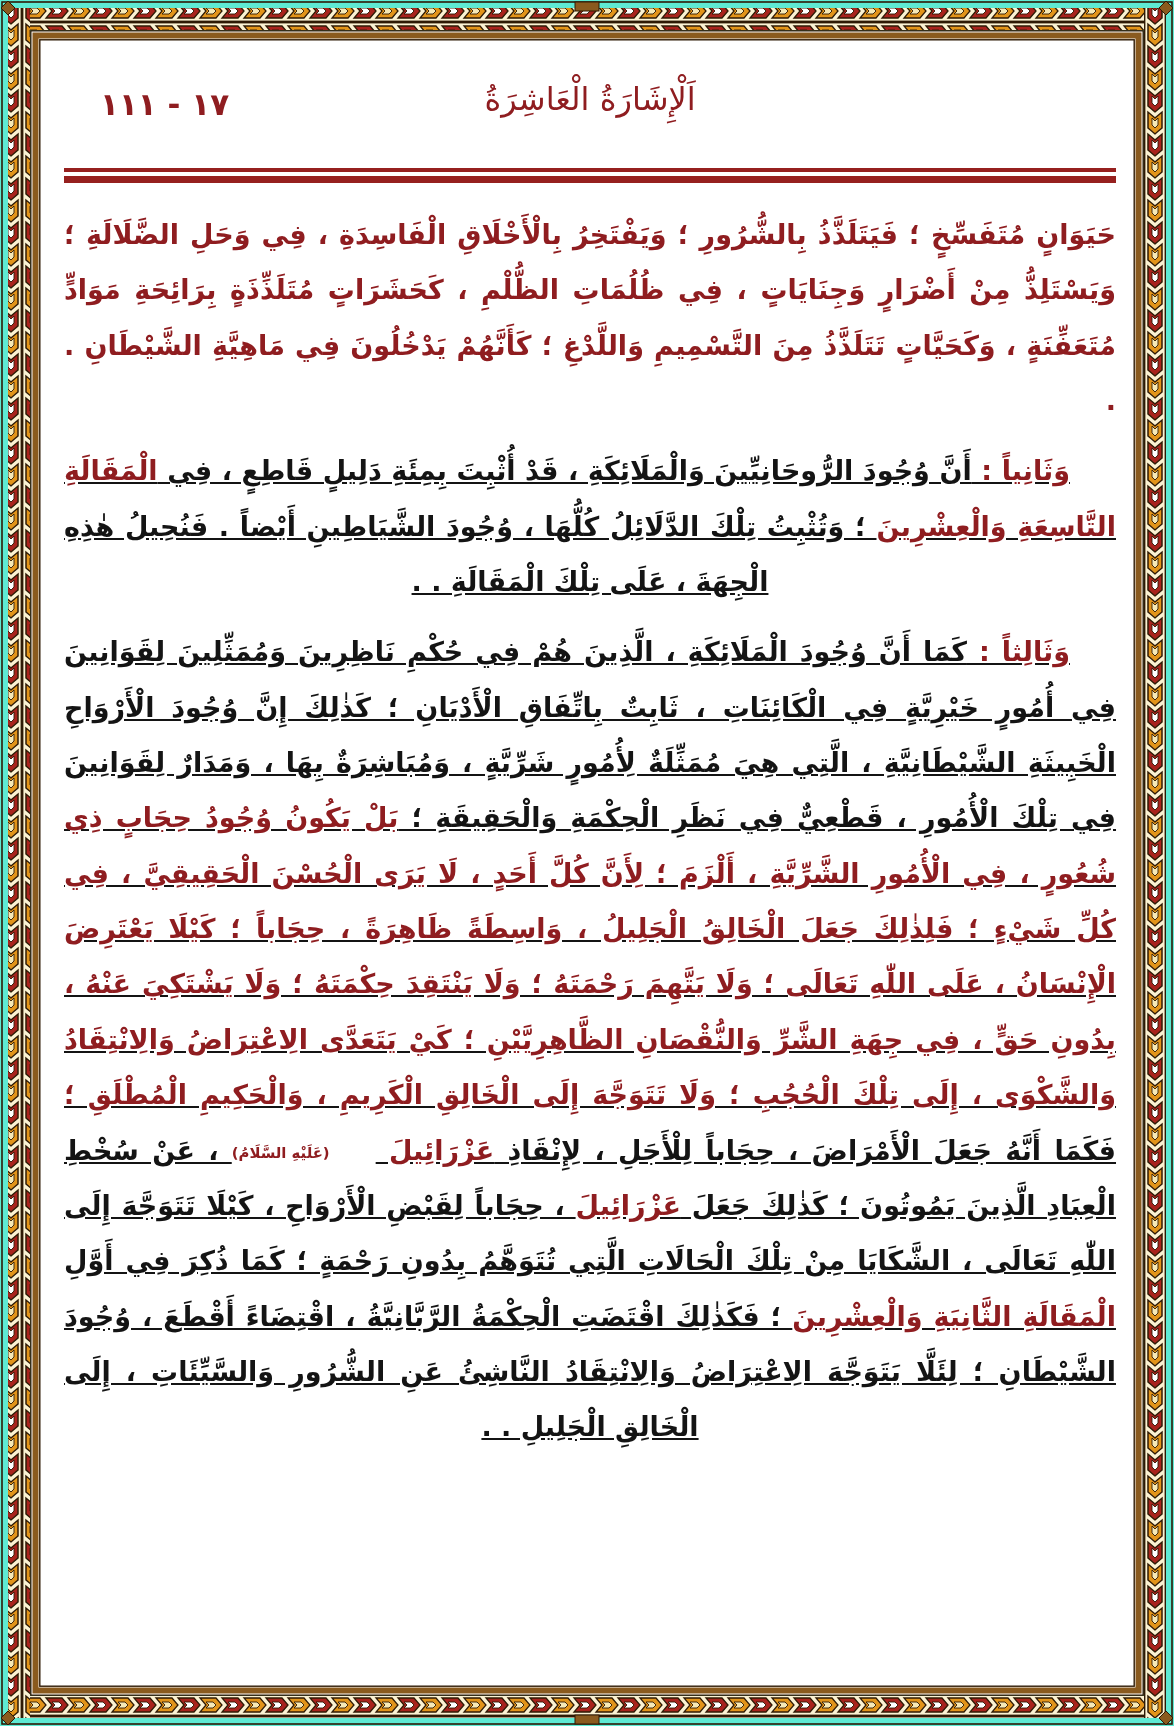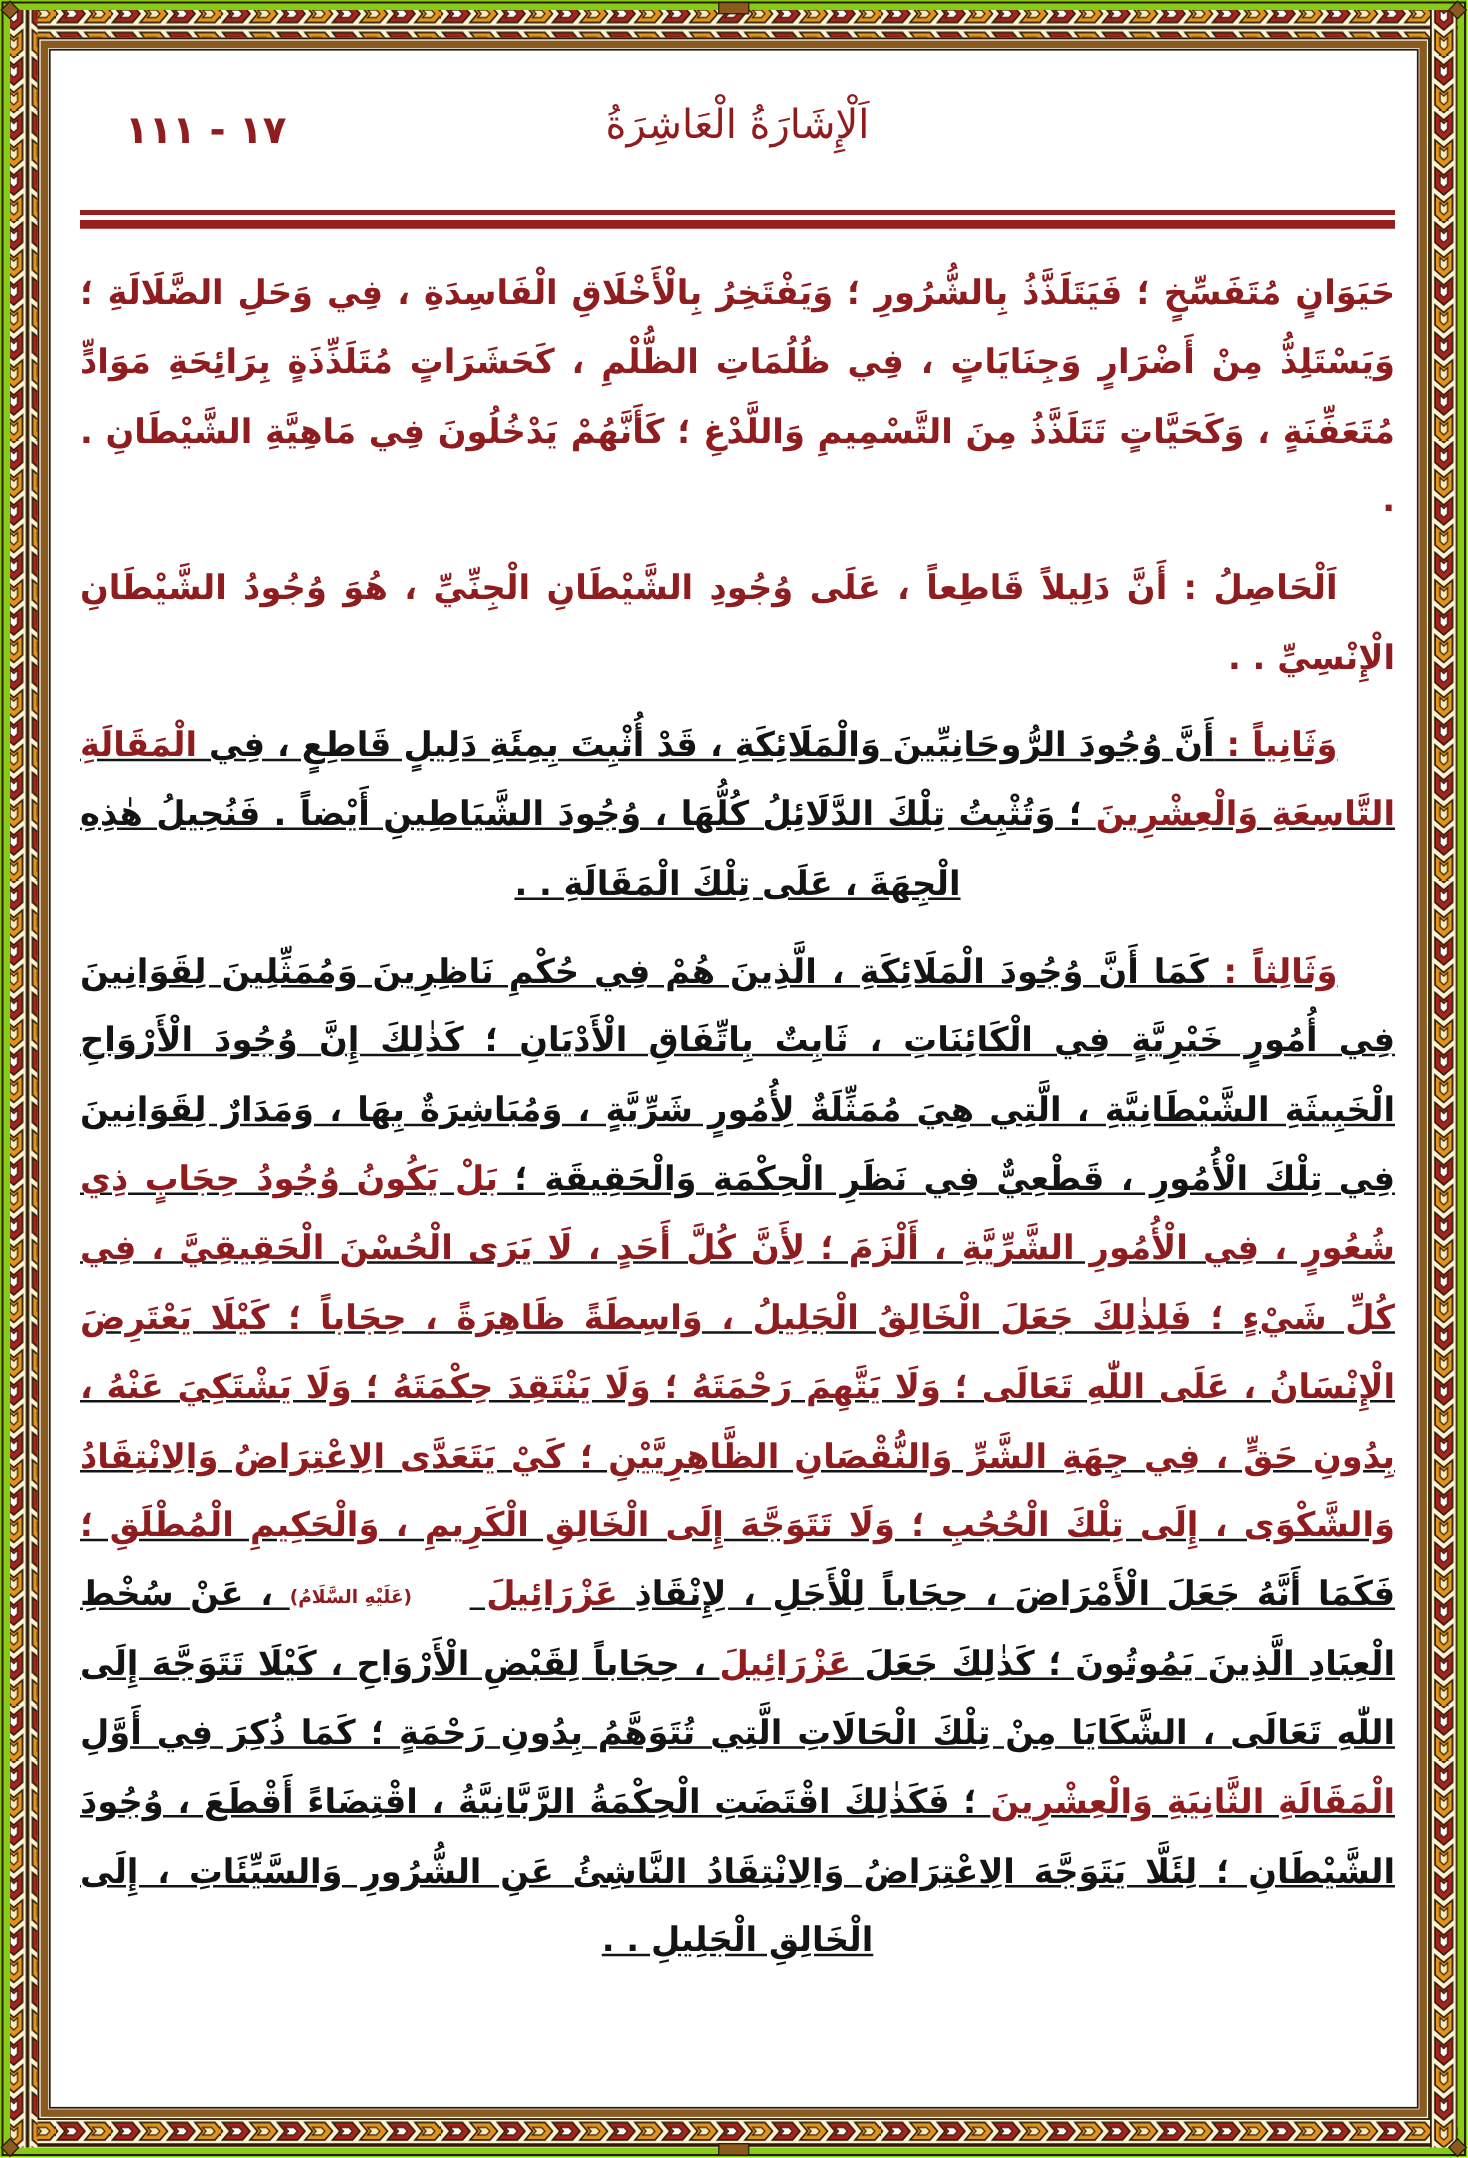--- a/index.html
+++ b/index.html
@@ -9,21 +9,21 @@
     --rule-red:#96201F;
   }
   *{box-sizing:border-box;margin:0;padding:0;}
   html,body{background:#ffffff;}
   body{
     width:1174px;height:1726px;
     font-family:"DejaVu Sans",sans-serif;
     position:relative;overflow:hidden;
   }
   .page{
-    position:absolute;inset:0;background:#84cc16;
+    position:absolute;inset:0;background:#5eead4;
   }
   .border-svg{
     position:absolute;inset:0;width:1174px;height:1726px;
     pointer-events:none;
   }
   .content{
     position:absolute;left:64px;right:58px;top:70px;bottom:44px;
     direction:rtl;
   }
   .header{position:relative;height:86px;}
@@ -121,19 +121,18 @@
     </div>
 
     <div class="divider">
       <div class="thin"></div>
       <div class="gap"></div>
       <div class="thick"></div>
     </div>
 
     <div class="body-text">
         <p class="para"><span class="seg-red">حَيَوَانٍ مُتَفَسِّخٍ ؛ فَيَتَلَذَّذُ بِالشُّرُورِ ؛ وَيَفْتَخِرُ بِالْأَخْلَاقِ الْفَاسِدَةِ ، فِي وَحَلِ الضَّلَالَةِ ؛ وَيَسْتَلِذُّ مِنْ أَضْرَارٍ وَجِنَايَاتٍ ، فِي ظُلُمَاتِ الظُّلْمِ ، كَحَشَرَاتٍ مُتَلَذِّذَةٍ بِرَائِحَةِ مَوَادٍّ مُتَعَفِّنَةٍ ، وَكَحَيَّاتٍ تَتَلَذَّذُ مِنَ التَّسْمِيمِ وَاللَّدْغِ ؛ كَأَنَّهُمْ يَدْخُلُونَ فِي مَاهِيَّةِ الشَّيْطَانِ . .</span></p>
-        <p class="para indent"><span class="seg-red">اَلْحَاصِلُ : أَنَّ دَلِيلاً قَاطِعاً ، عَلَى وُجُودِ الشَّيْطَانِ الْجِنِّيِّ ، هُوَ وُجُودُ الشَّيْطَانِ الْإِنْسِيِّ . .</span></p>
         <p class="para indent center-last"><span class="seg-red">وَثَانِياً : </span><span class="seg-black">أَنَّ وُجُودَ الرُّوحَانِيِّينَ وَالْمَلَائِكَةِ ، قَدْ أُثْبِتَ بِمِئَةِ دَلِيلٍ قَاطِعٍ ، فِي </span><span class="seg-red">الْمَقَالَةِ التَّاسِعَةِ وَالْعِشْرِينَ</span><span class="seg-black"> ؛ وَتُثْبِتُ تِلْكَ الدَّلَائِلُ كُلُّهَا ، وُجُودَ الشَّيَاطِينِ أَيْضاً . فَنُحِيلُ هٰذِهِ الْجِهَةَ ، عَلَى تِلْكَ الْمَقَالَةِ . .</span></p>
         <p class="para indent center-last"><span class="seg-red">وَثَالِثاً : </span><span class="seg-black">كَمَا أَنَّ وُجُودَ الْمَلَائِكَةِ ، الَّذِينَ هُمْ فِي حُكْمِ نَاظِرِينَ وَمُمَثِّلِينَ لِقَوَانِينَ فِي أُمُورٍ خَيْرِيَّةٍ فِي الْكَائِنَاتِ ، ثَابِتٌ بِاتِّفَاقِ الْأَدْيَانِ ؛ كَذٰلِكَ إِنَّ وُجُودَ الْأَرْوَاحِ الْخَبِيثَةِ الشَّيْطَانِيَّةِ ، الَّتِي هِيَ مُمَثِّلَةٌ لِأُمُورٍ شَرِّيَّةٍ ، وَمُبَاشِرَةٌ بِهَا ، وَمَدَارٌ لِقَوَانِينَ فِي تِلْكَ الْأُمُورِ ، قَطْعِيٌّ فِي نَظَرِ الْحِكْمَةِ وَالْحَقِيقَةِ ؛ </span><span class="seg-red">بَلْ يَكُونُ وُجُودُ حِجَابٍ ذِي شُعُورٍ ، فِي الْأُمُورِ الشَّرِّيَّةِ ، أَلْزَمَ ؛ لِأَنَّ كُلَّ أَحَدٍ ، لَا يَرَى الْحُسْنَ الْحَقِيقِيَّ ، فِي كُلِّ شَيْءٍ ؛ فَلِذٰلِكَ جَعَلَ الْخَالِقُ الْجَلِيلُ ، وَاسِطَةً ظَاهِرَةً ، حِجَاباً ؛ كَيْلَا يَعْتَرِضَ الْإِنْسَانُ ، عَلَى اللّٰهِ تَعَالَى ؛ وَلَا يَتَّهِمَ رَحْمَتَهُ ؛ وَلَا يَنْتَقِدَ حِكْمَتَهُ ؛ وَلَا يَشْتَكِيَ عَنْهُ ، بِدُونِ حَقٍّ ، فِي جِهَةِ الشَّرِّ وَالنُّقْصَانِ الظَّاهِرِيَّيْنِ ؛ كَيْ يَتَعَدَّى الِاعْتِرَاضُ وَالِانْتِقَادُ وَالشَّكْوَى ، إِلَى تِلْكَ الْحُجُبِ ؛ وَلَا تَتَوَجَّهَ إِلَى الْخَالِقِ الْكَرِيمِ ، وَالْحَكِيمِ الْمُطْلَقِ ؛ </span><span class="seg-black">فَكَمَا أَنَّهُ جَعَلَ الْأَمْرَاضَ ، حِجَاباً لِلْأَجَلِ ، لِإِنْقَاذِ </span><span class="seg-red">عَزْرَائِيلَ </span><span class="seg-red emblem">(عَلَيْهِ السَّلَامُ)</span><span class="seg-black"> ، عَنْ سُخْطِ الْعِبَادِ الَّذِينَ يَمُوتُونَ ؛ كَذٰلِكَ جَعَلَ </span><span class="seg-red">عَزْرَائِيلَ</span><span class="seg-black"> ، حِجَاباً لِقَبْضِ الْأَرْوَاحِ ، كَيْلَا تَتَوَجَّهَ إِلَى اللّٰهِ تَعَالَى ، الشَّكَايَا مِنْ تِلْكَ الْحَالَاتِ الَّتِي تُتَوَهَّمُ بِدُونِ رَحْمَةٍ ؛ كَمَا ذُكِرَ فِي أَوَّلِ </span><span class="seg-red">الْمَقَالَةِ الثَّانِيَةِ وَالْعِشْرِينَ</span><span class="seg-black"> ؛ فَكَذٰلِكَ اقْتَضَتِ الْحِكْمَةُ الرَّبَّانِيَّةُ ، اقْتِضَاءً أَقْطَعَ ، وُجُودَ الشَّيْطَانِ ؛ لِئَلَّا يَتَوَجَّهَ الِاعْتِرَاضُ وَالِانْتِقَادُ النَّاشِئُ عَنِ الشُّرُورِ وَالسَّيِّئَاتِ ، إِلَى الْخَالِقِ الْجَلِيلِ . .</span></p>
       </div>
 
   </div>
 </div>
 
 </body></html>

